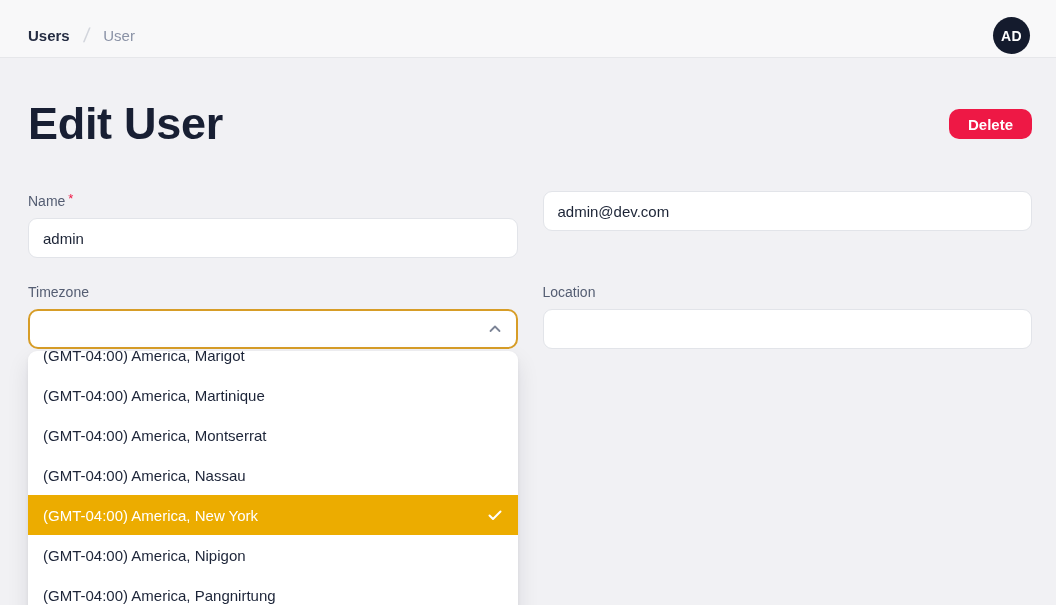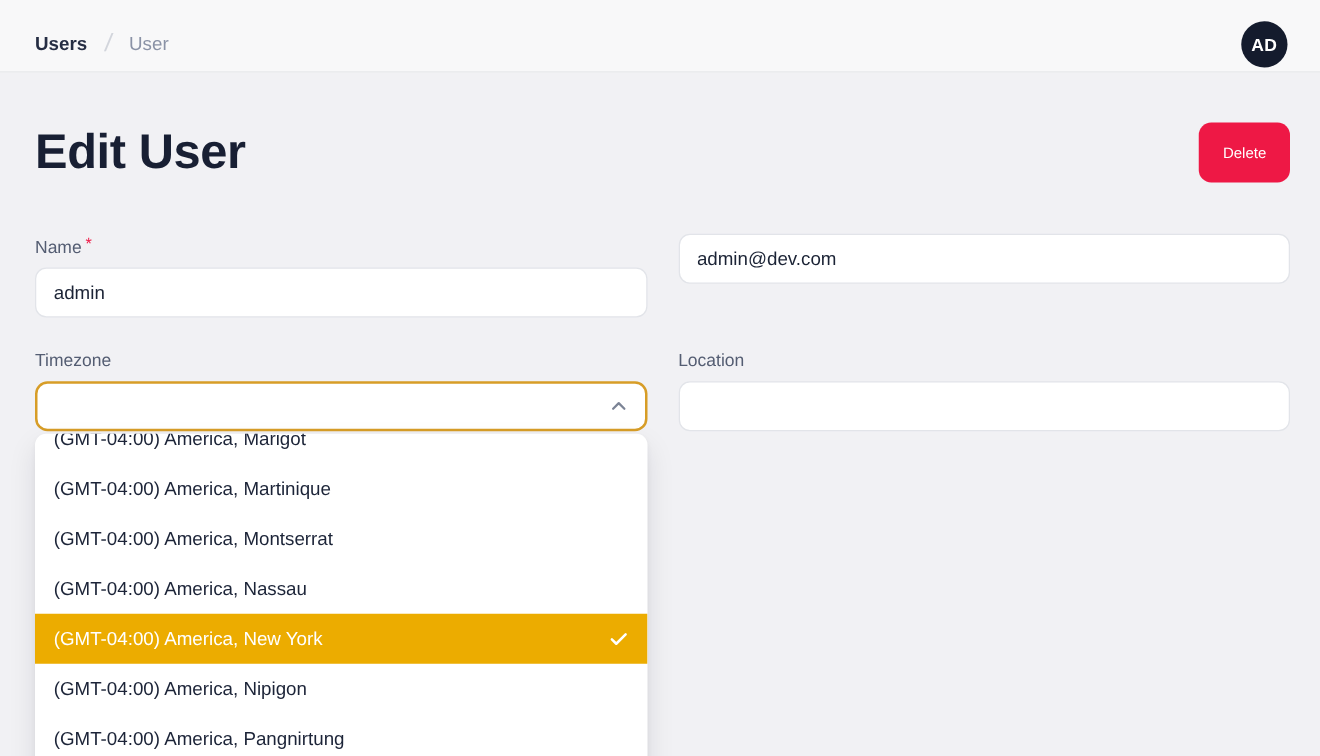--- a/index.html
+++ b/index.html
@@ -26,26 +26,26 @@
   .avatar {
     width: 37px; height: 37px; border-radius: 50%;
     background: var(--avatar-bg, #141b2d);
     color: #ffffff; font-size: 14px; font-weight: 600;
     display: flex; align-items: center; justify-content: center;
     cursor: pointer; letter-spacing: .3px;
   }
   
   .main { padding: 40px 24px 0 28px; }
   .title-row { display: flex; align-items: center; justify-content: space-between; }
-  .page-title { font-size: 39px; font-weight: 700; color: #181f33; letter-spacing: -0.3px; }
+  .page-title { font-size: 45px; font-weight: 700; color: #181f33; letter-spacing: -0.3px; }
   .btn-delete {
     background: var(--danger, #ee1845);
     color: #fff; border: none; cursor: pointer;
-    font-family: inherit; font-size: 12px; font-weight: 400;
-    height: 48px; padding: 0 19px; border-radius: 10px;
+    font-family: inherit; font-size: 15px; font-weight: 700;
+    height: 30px; padding: 0 19px; border-radius: 10px;
   }
   
   .form-grid {
     margin-top: 41px;
     display: grid;
     grid-template-columns: 1fr 1fr;
     column-gap: 25px;
     row-gap: 26px;
   }
   .field-label {

